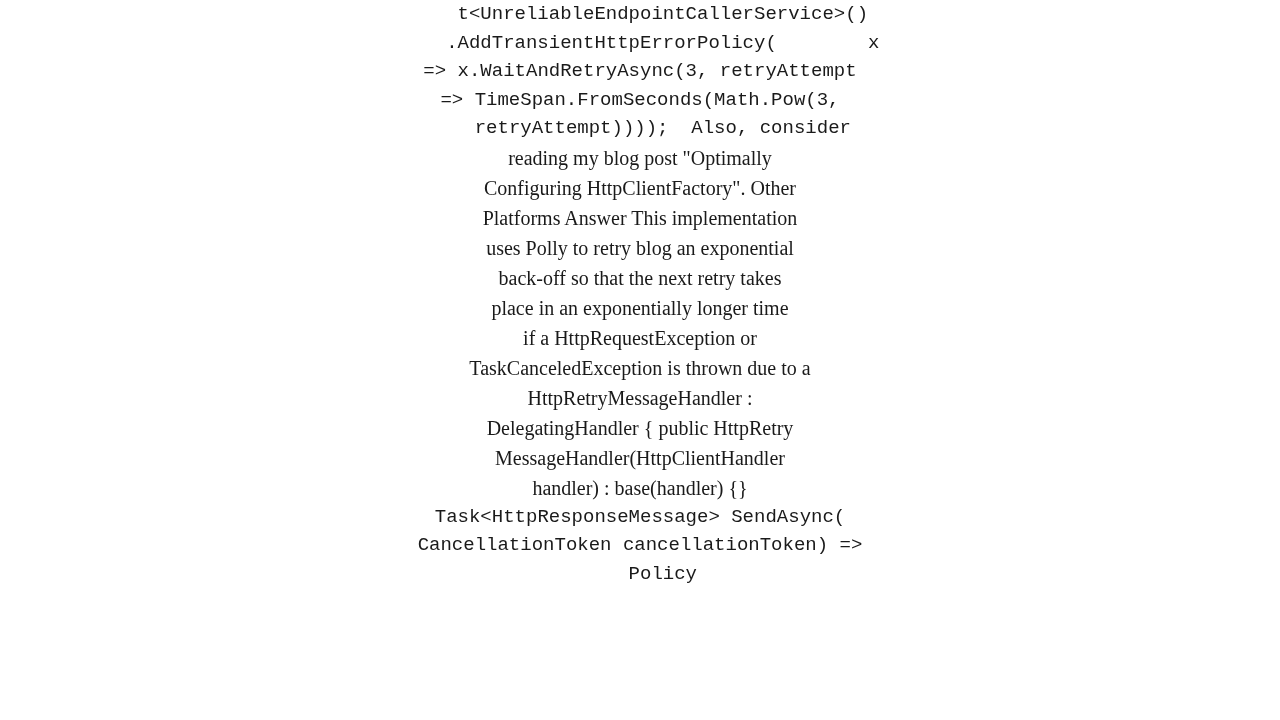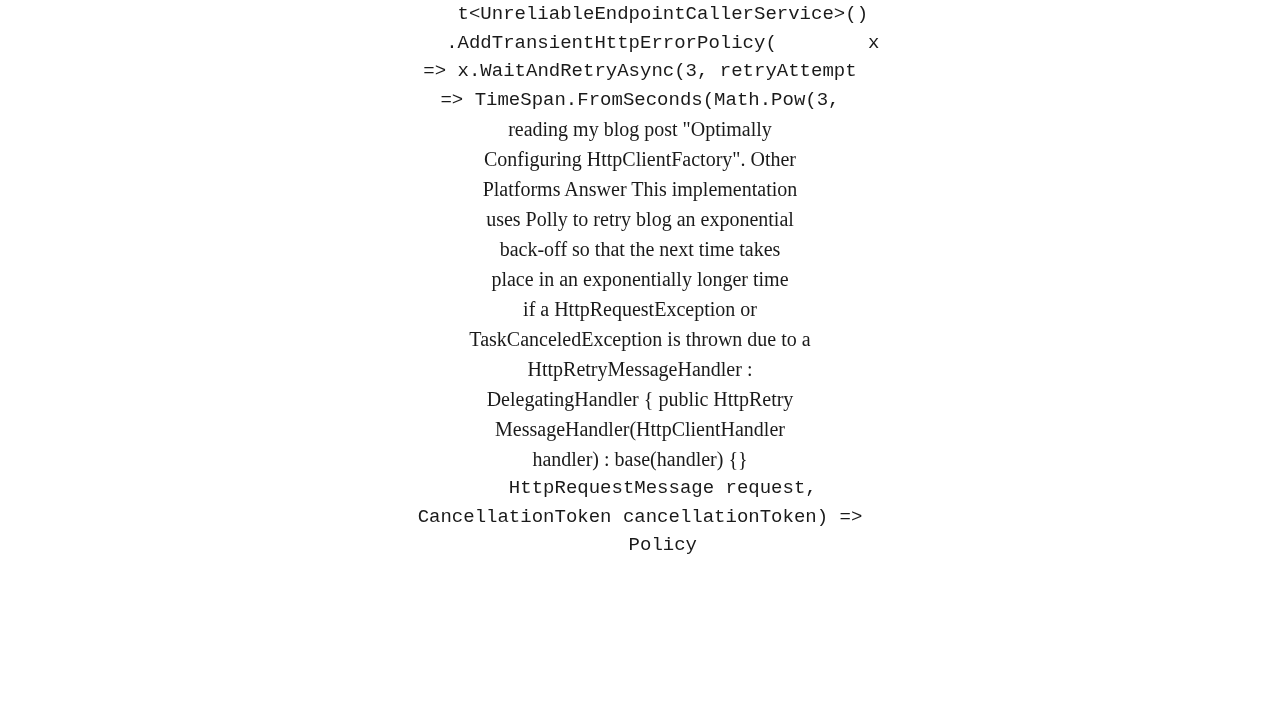--- a/index.html
+++ b/index.html
@@ -54,29 +54,30 @@
   </style>
 </head>
 <body>
 
 <div class="content-wrapper">
   <div class="text-block" id="text-container">
   <p class="code-line">    t&lt;UnreliableEndpointCallerService&gt;()</p>
       <p class="code-line">    .AddTransientHttpErrorPolicy(        x</p>
       <p class="code-line">=&gt; x.WaitAndRetryAsync(3, retryAttempt</p>
       <p class="code-line">=&gt; TimeSpan.FromSeconds(Math.Pow(3,</p>
+      <p class="code-line">    retryAttempt))));  Also, consider</p>
       <p class="prose-line">reading my blog post "Optimally</p>
       <p class="prose-line">Configuring HttpClientFactory". Other</p>
       <p class="prose-line">Platforms Answer This implementation</p>
       <p class="prose-line">uses Polly to retry blog an exponential</p>
-      <p class="prose-line">back-off so that the next time takes</p>
+      <p class="prose-line">back-off so that the next retry takes</p>
       <p class="prose-line">place in an exponentially longer time</p>
       <p class="prose-line">if a HttpRequestException or</p>
       <p class="prose-line">TaskCanceledException is thrown due to a</p>
       <p class="prose-line">HttpRetryMessageHandler :</p>
       <p class="prose-line">DelegatingHandler {     public HttpRetry</p>
       <p class="prose-line">MessageHandler(HttpClientHandler</p>
       <p class="prose-line">handler) : base(handler) {}</p>
-      <p class="code-line">    HttpRequestMessage request,</p>
+      <p class="code-line">Task&lt;HttpResponseMessage&gt; SendAsync(</p>
       <p class="code-line">CancellationToken cancellationToken) =&gt;</p>
       <p class="code-line">    Policy</p>
     </div>
 </div>
 
 </body></html>

